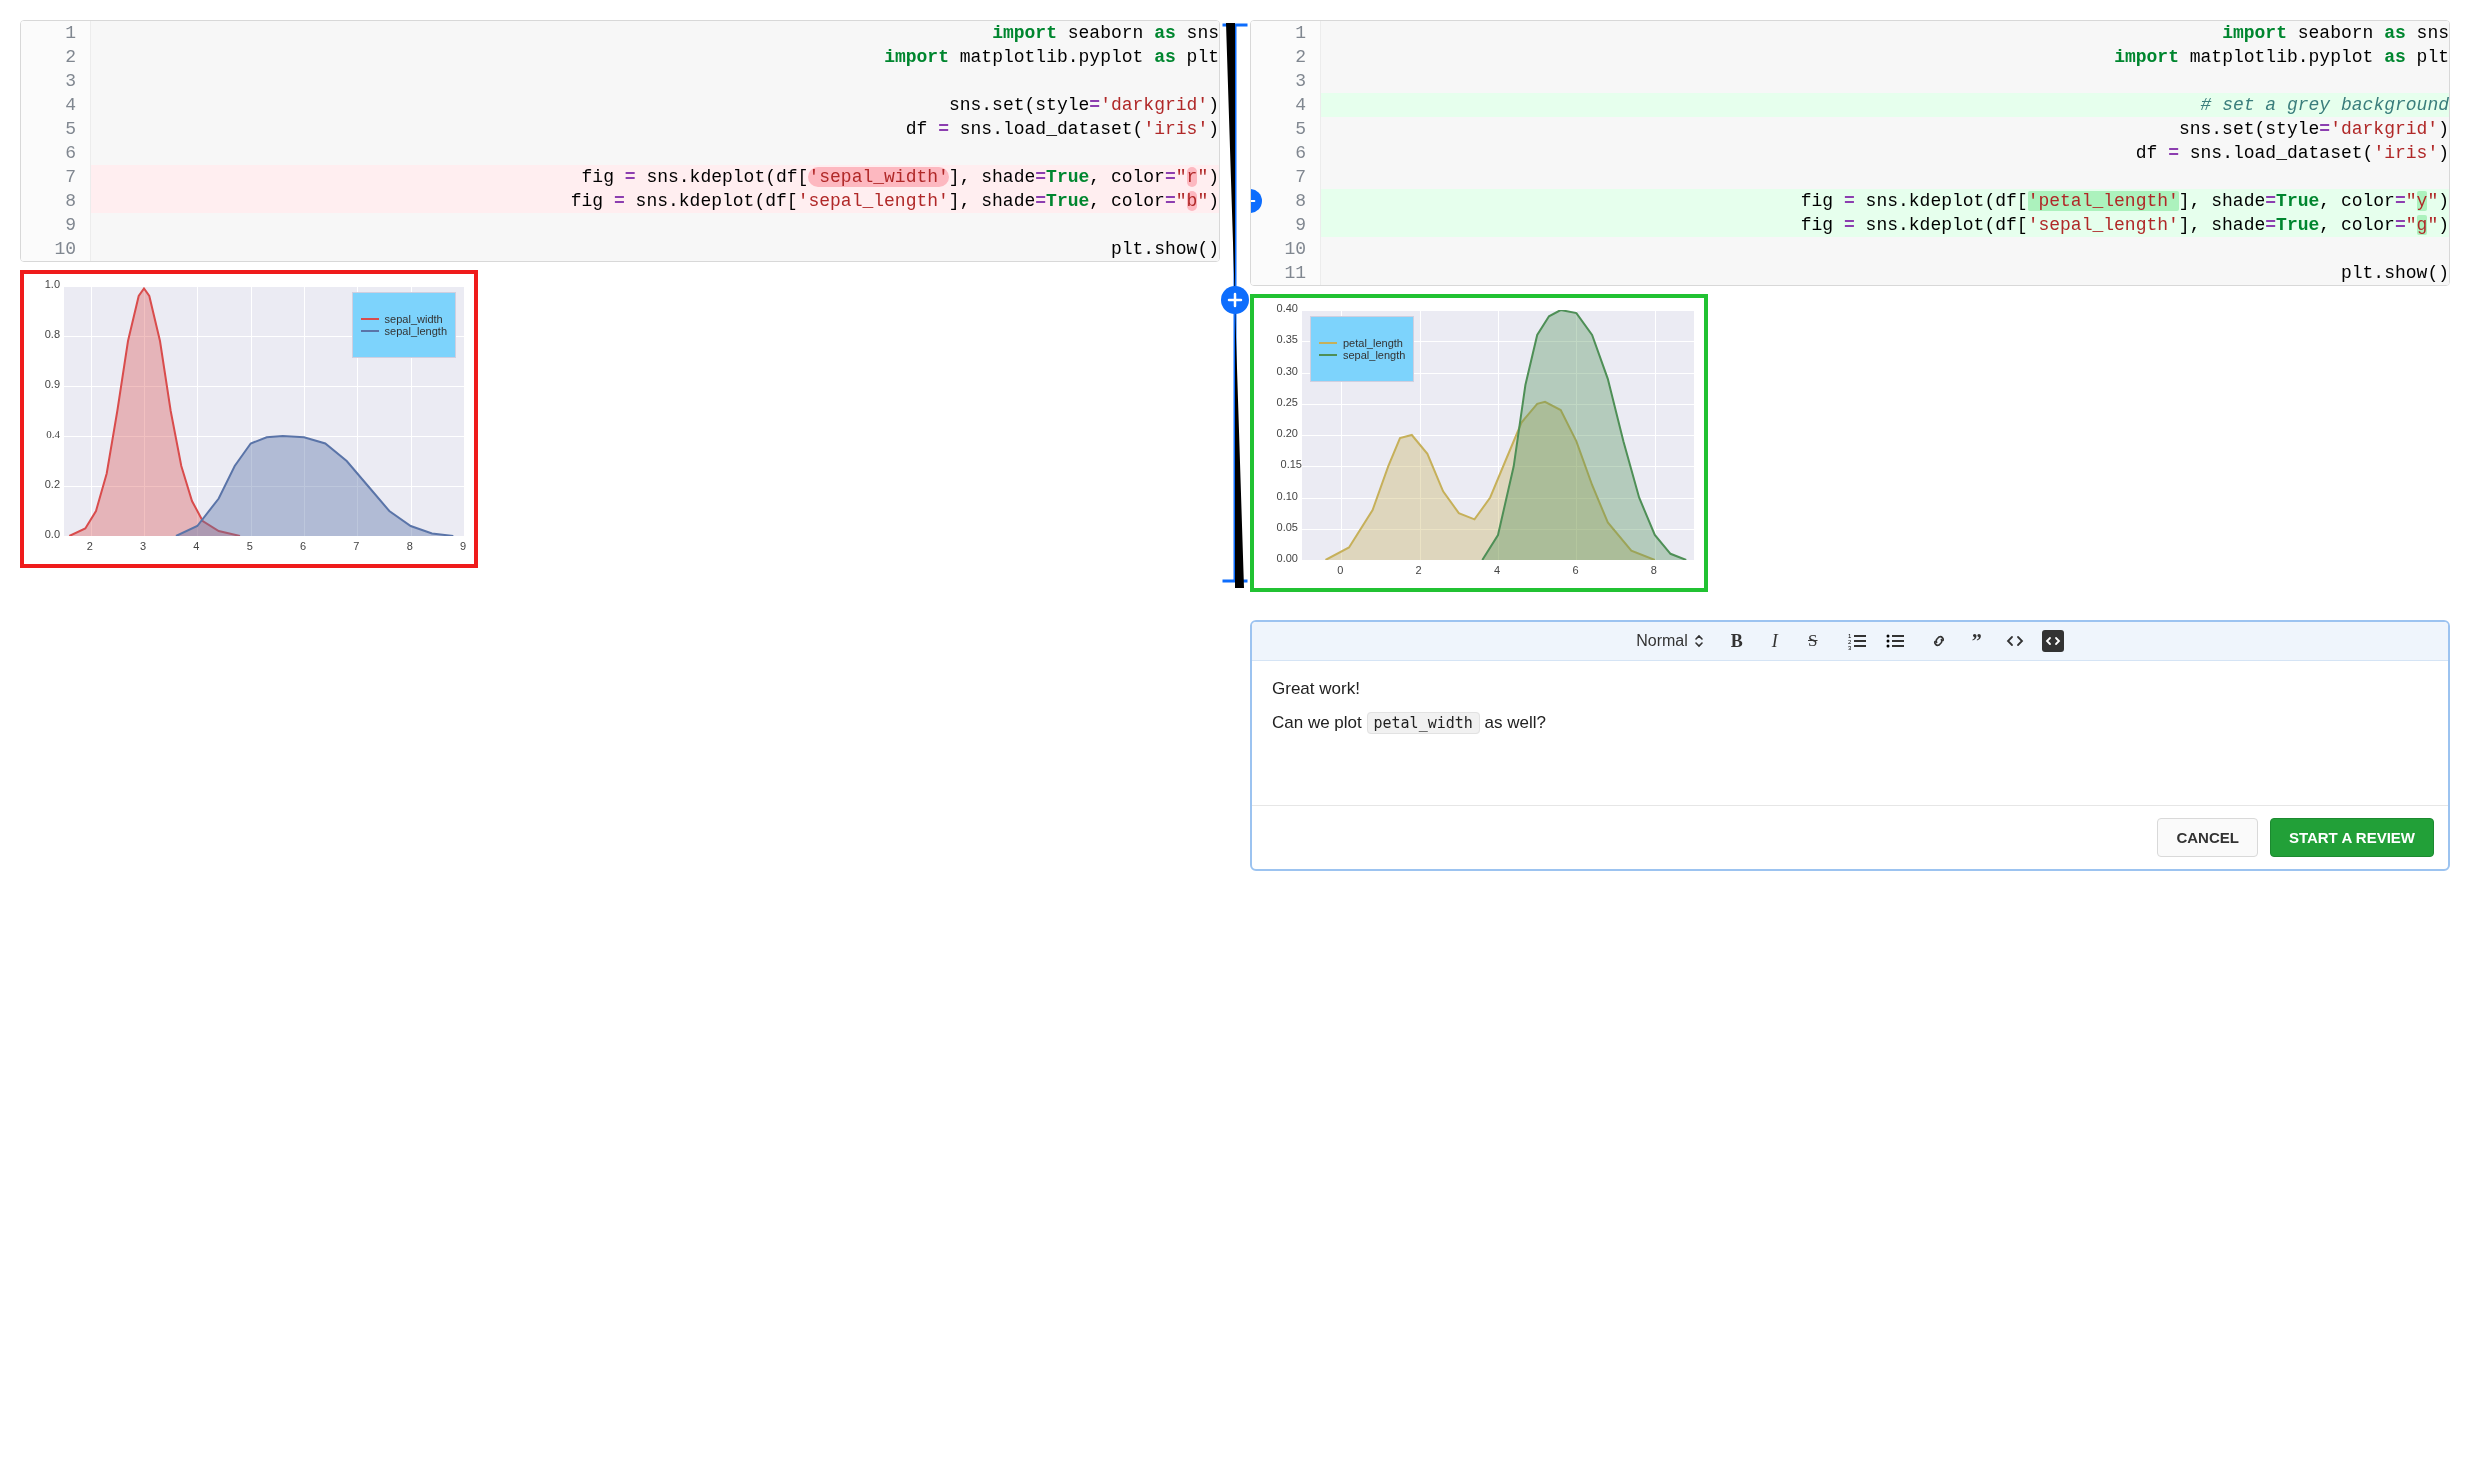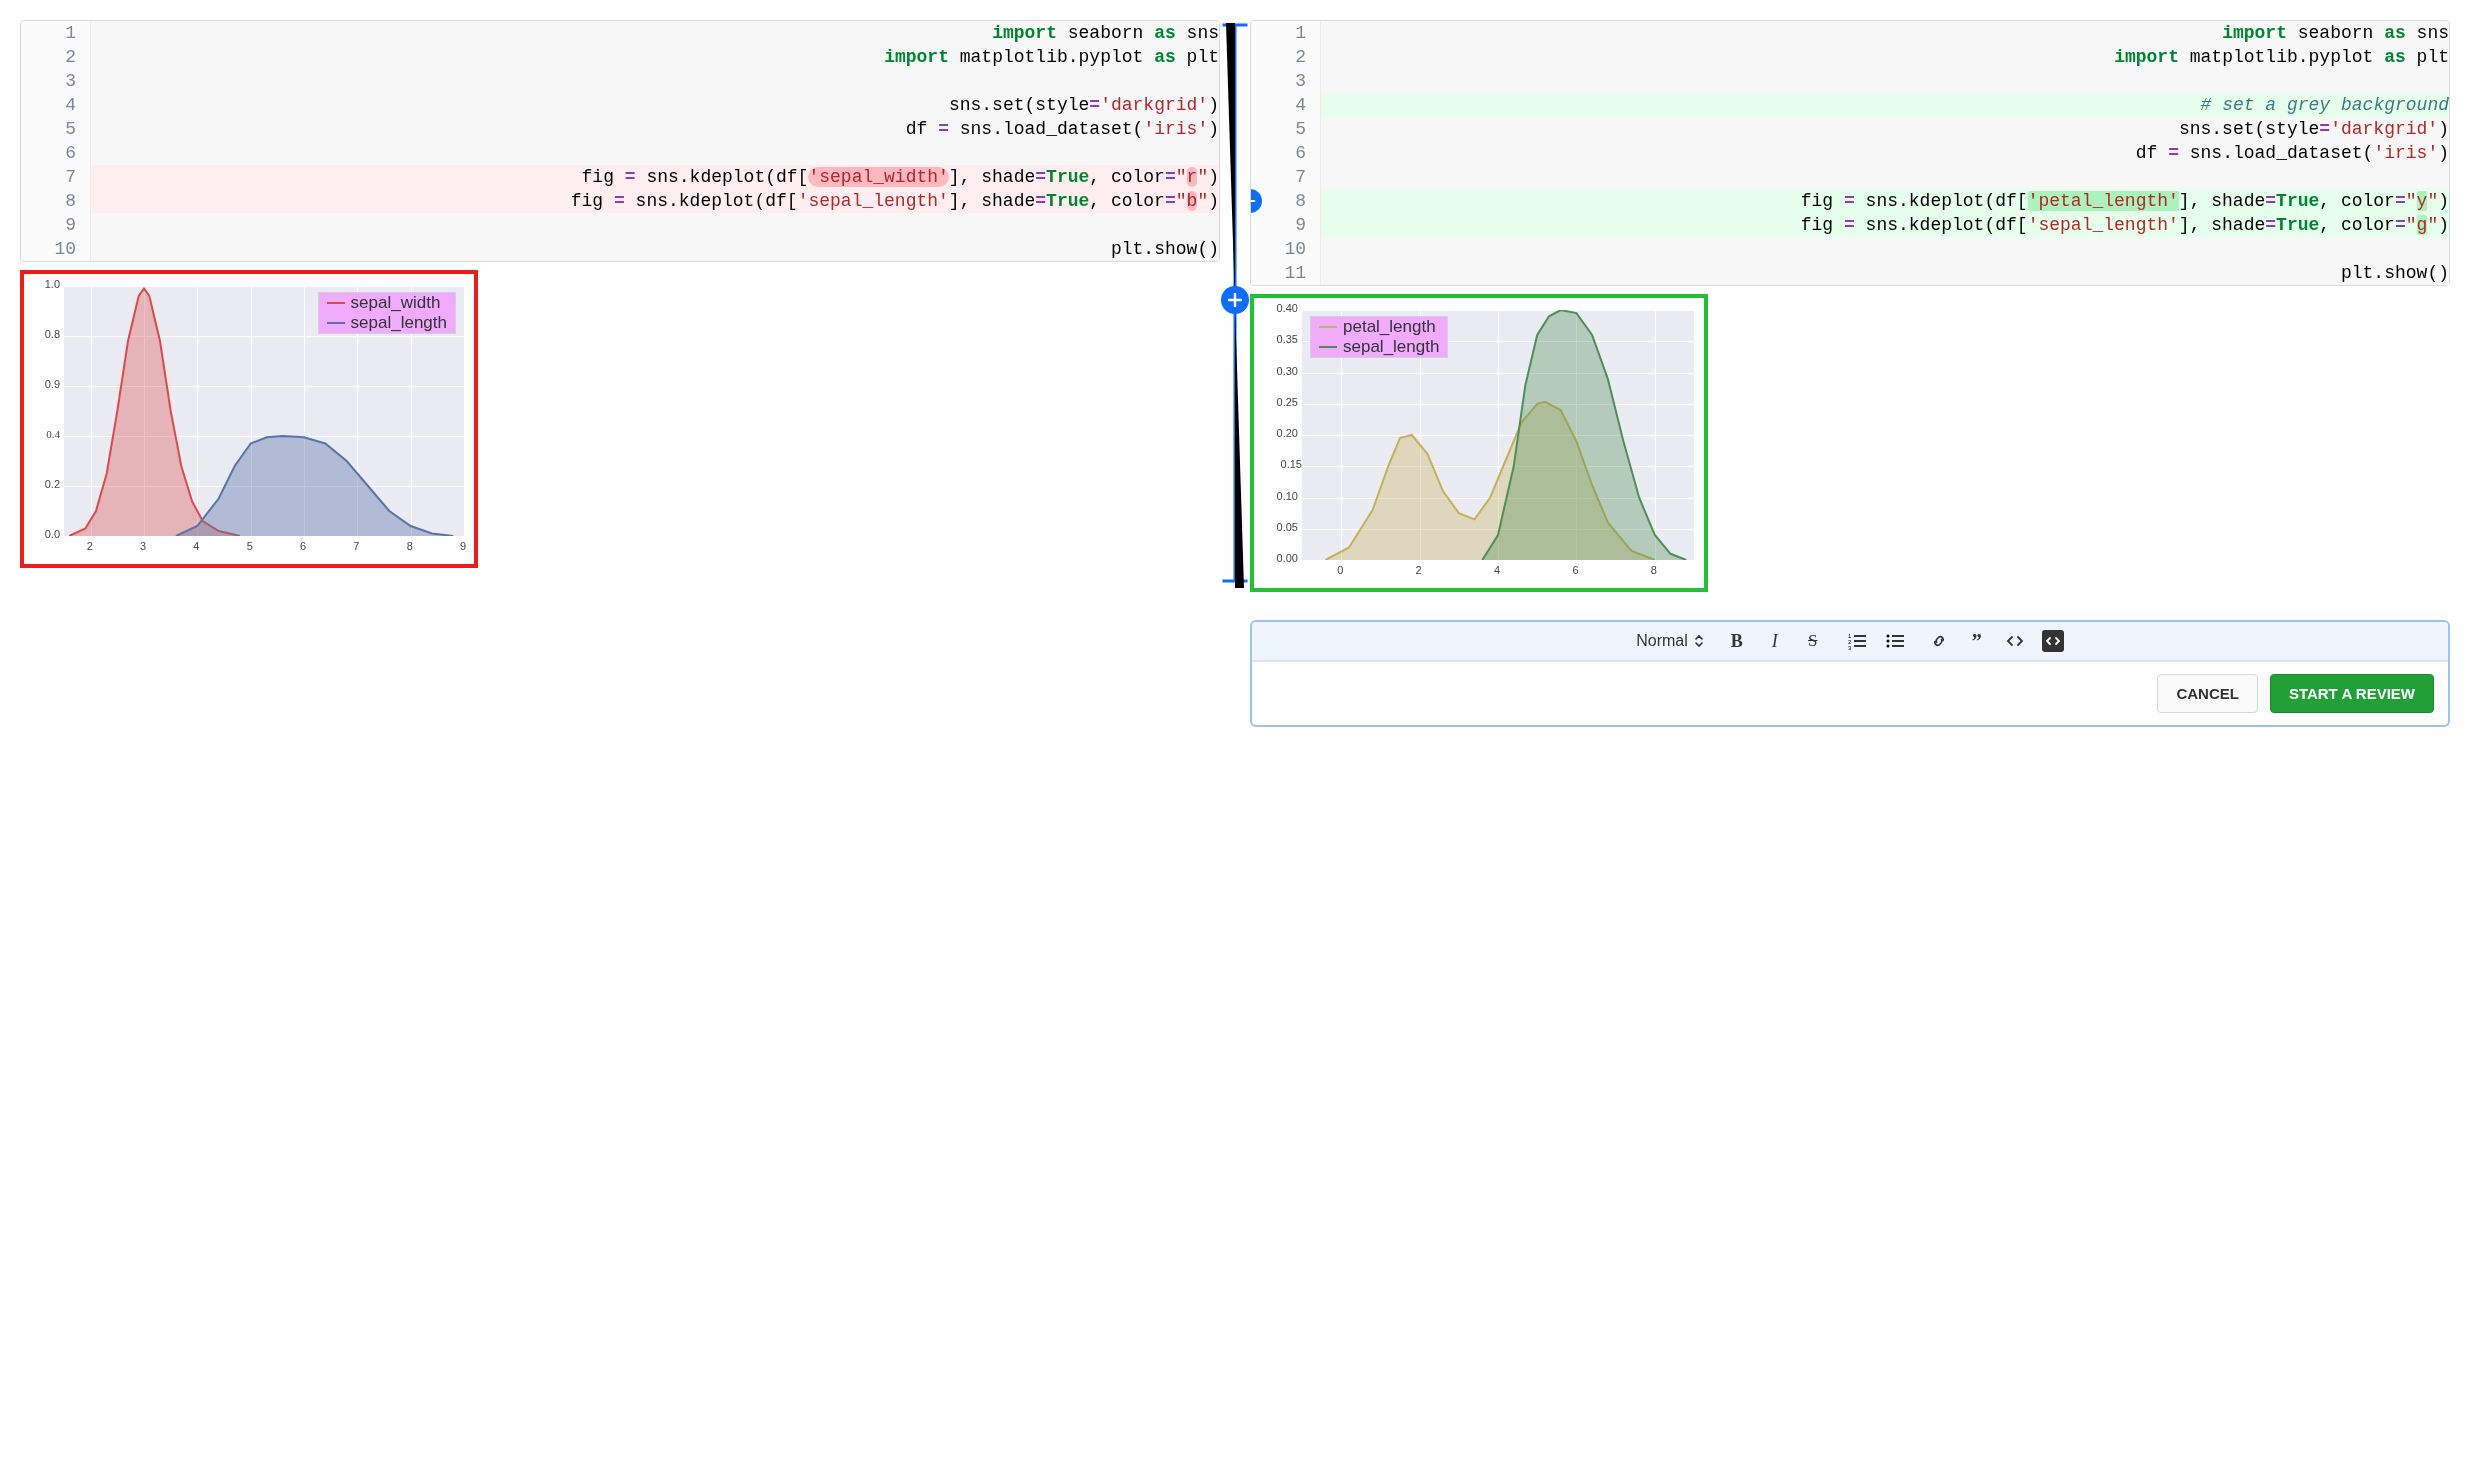--- a/index.html
+++ b/index.html
@@ -194,24 +194,24 @@
     background: #fff;
   }
   .axis-label {
     position: absolute;
     font-size: 11px;
     color: #444;
     font-family: sans-serif;
   }
   .legend {
     position: absolute;
-    background: #f0abfc;
+    background: #7dd3fc;
     border: 1px solid #cfcfe0;
-    padding: 0 8px;
-    font-size: 17px;
+    padding: 20px 8px;
+    font-size: 11px;
     color: #333;
   }
   .legend-row { display:flex; align-items:center; gap:6px; }
   .legend-swatch { width: 18px; height: 2px; }
 </style>
 </head>
 <body>
 
 <div class="diff-container">
 
@@ -482,19 +482,25 @@
                 <path d="M6 5 L2 9 L6 13 M12 5 L16 9 L12 13" stroke="#333" stroke-width="1.8" fill="none" stroke-linecap="round"></path>
               </svg>
           </span>
           <span class="toolbar-btn" style="background:#333;border-radius:3px">
             <svg viewBox="0 0 18 18" width="18" height="18">
                 <path d="M6 6 L3 9 L6 12 M12 6 L15 9 L12 12" stroke="#fff" stroke-width="1.8" fill="none" stroke-linecap="round"></path>
               </svg>
           </span>
         </div>
       </div>
+      <div class="comment-body">
+        <p>Great work!</p>
+        <p>
+          <span>Can we plot </span><span class="code-inline">petal_width</span><span> as well?</span>
+        </p>
+      </div>
       <div class="comment-actions">
         <div class="btn btn-cancel">CANCEL</div>
         <div class="btn btn-primary">START A REVIEW</div>
       </div>
     </div>
   </div>
 </div>
 
 </body></html>

